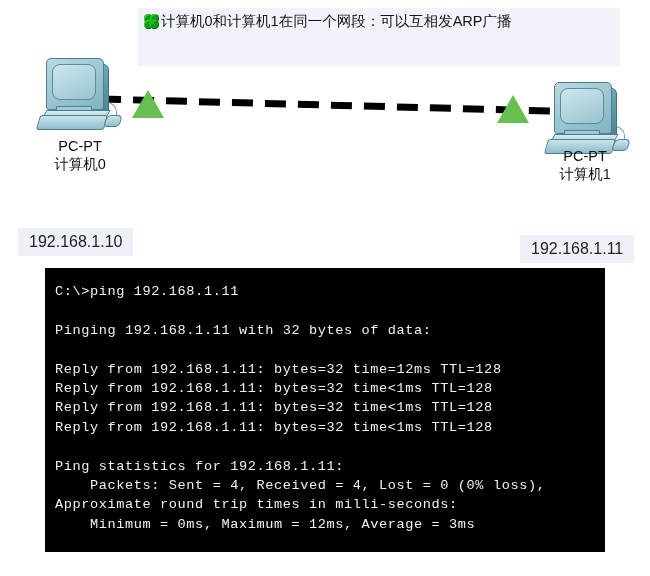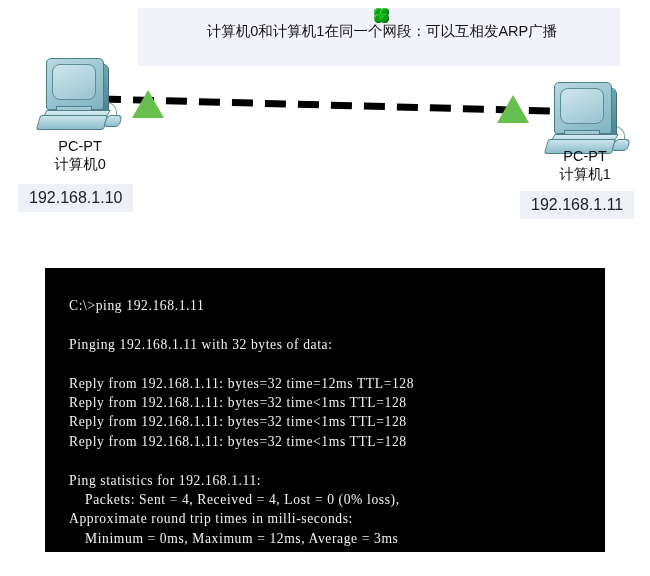--- a/index.html
+++ b/index.html
@@ -22,21 +22,20 @@
     top: 8px;
     width: 482px;
     height: 58px;
     background: #f2f3fa;
   }
   .note-line {
     display: flex;
     align-items: center;
     height: 27px;
     padding-left: 6px;
-    flex-direction: column;
   }
   .clover {
     width: 15px;
     height: 15px;
     position: relative;
     flex: 0 0 15px;
     margin-right: 2px;
   }
   .clover i {
     position: absolute;
@@ -161,20 +160,21 @@
   #label-right { left: 500px; top: 147px; width: 170px; }
 
   .ip-box {
     position: absolute;
     background: #eef0f7;
     font-size: 16px;
     color: #222;
     padding: 4px 11px 5px 11px;
     white-space: nowrap;
     line-height: 19px;
+    margin-top: 44px;
   }
   #ip-left  { left: 18px;  top: 184px; }
   #ip-right { left: 520px; top: 191px; }
 
   .triangle {
     position: absolute;
     width: 0; height: 0;
     border-left: 16px solid transparent;
     border-right: 16px solid transparent;
     border-bottom: 28px solid #66bf4f;
@@ -188,24 +188,24 @@
     left: 45px;
     top: 268px;
     width: 560px;
     height: 284px;
     background: #000000;
     padding: 12px 0 0 0;
     box-sizing: border-box;
     overflow: hidden;
   }
   #terminal pre {
-    margin: 16px;
+    margin: 2px;
     padding: 0 0 0 8px;
     color: #f2f2f2;
-    font-family: Liberation Serif, serif;
+    font-family: Liberation Mono, monospace;
     font-size: 13.6px;
     line-height: 19.4px;
     white-space: pre;
     letter-spacing: 0.6px;
   }
 </style>
 </head>
 <body>
 
 <div id="note-box">

